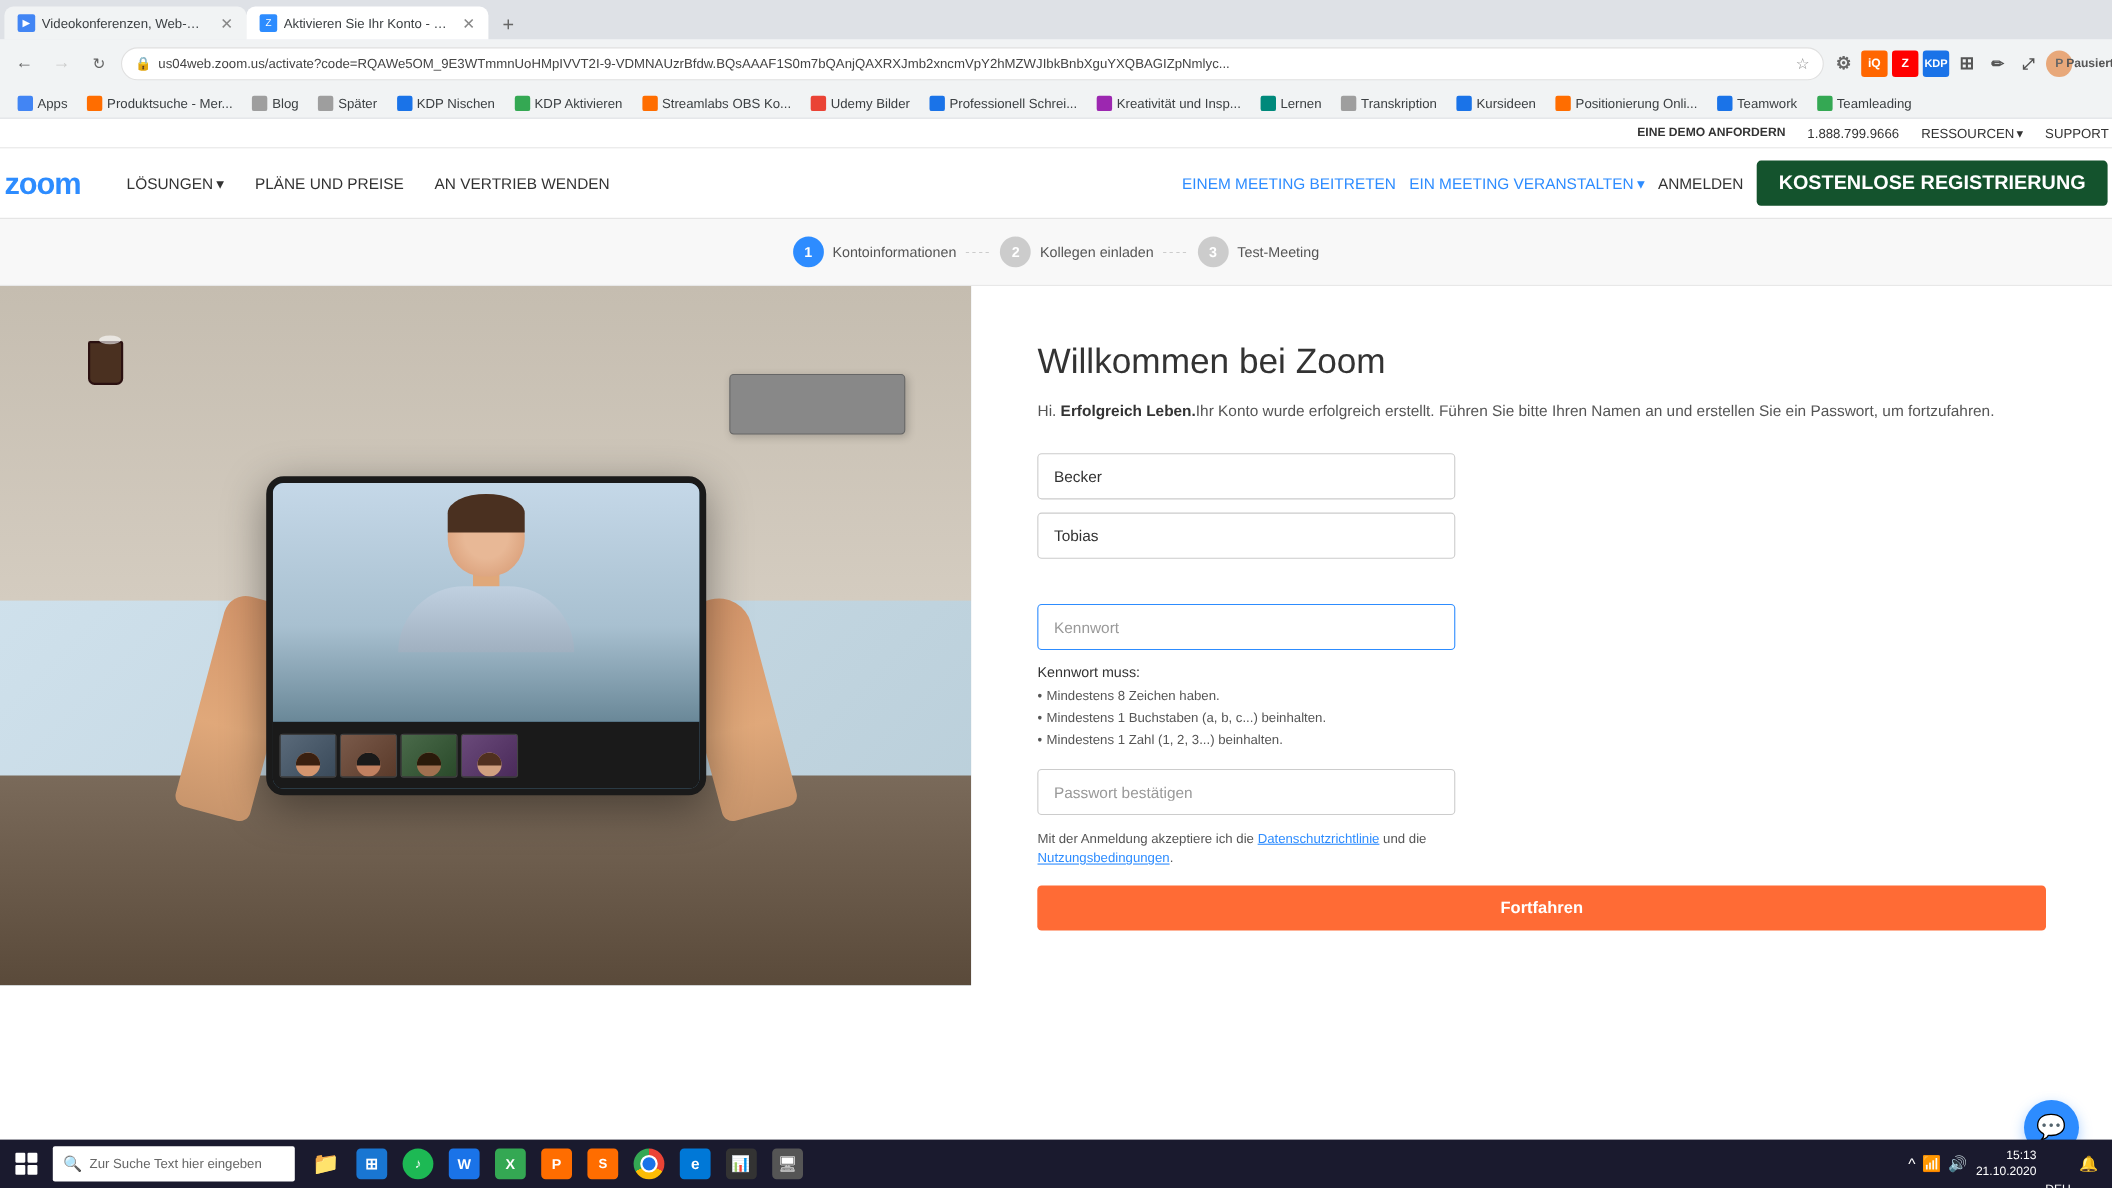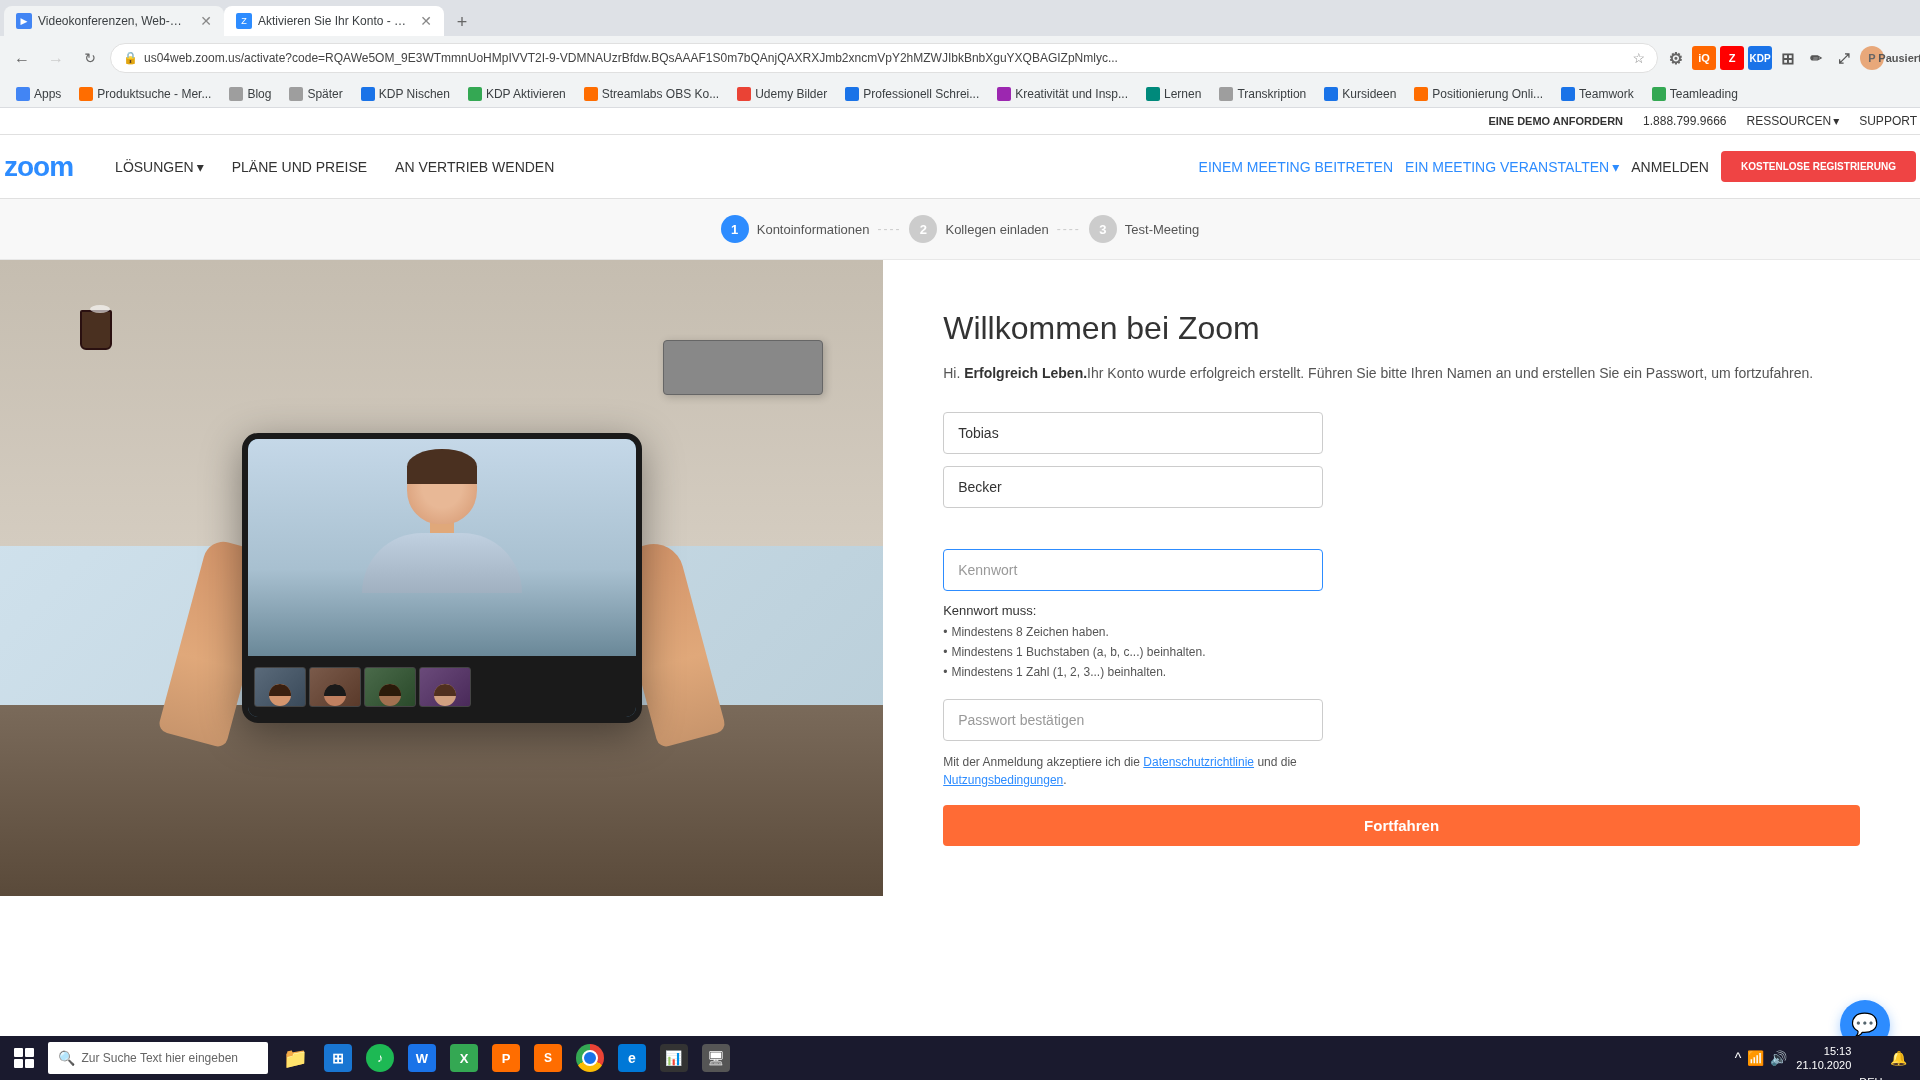--- a/index.html
+++ b/index.html
@@ -46,21 +46,21 @@
     
     .zoom-nav { background: #fff; border-bottom: 1px solid #e0e0e0; padding: 0 4px; display: flex; align-items: center; height: 64px; }
     .zoom-logo { font-size: 28px; font-weight: 700; color: #2D8CFF; margin-right: 30px; letter-spacing: -1px; }
     .zoom-logo span { color: #2D8CFF; }
     .nav-links { display: flex; align-items: center; gap: 4px; }
     .nav-link { padding: 8px 12px; color: #333; font-size: 14px; text-decoration: none; display: flex; align-items: center; gap: 3px; }
     .nav-right { margin-left: auto; display: flex; align-items: center; gap: 12px; }
     .nav-join { color: #2D8CFF; font-size: 14px; font-weight: 500; text-decoration: none; }
     .nav-host { color: #2D8CFF; font-size: 14px; font-weight: 500; display: flex; align-items: center; gap: 3px; }
     .nav-signin { color: #333; font-size: 14px; font-weight: 500; text-decoration: none; }
-    .nav-register { background: #ef4444; color: #fff; padding: 10px 20px; border-radius: 4px; font-size: 10px; font-weight: 600; text-decoration: none; }
+    .nav-register { background: #14532d; color: #fff; padding: 10px 20px; border-radius: 4px; font-size: 18px; font-weight: 600; text-decoration: none; }
 
     
     .steps-bar { background: #f8f8f8; border-bottom: 1px solid #e8e8e8; padding: 16px; display: flex; justify-content: center; align-items: center; gap: 0; }
     .step { display: flex; align-items: center; gap: 8px; }
     .step-num { width: 28px; height: 28px; border-radius: 50%; display: flex; align-items: center; justify-content: center; font-size: 13px; font-weight: 600; background: #2D8CFF; color: #fff; }
     .step-num.inactive { background: #ccc; }
     .step-label { font-size: 13px; color: #555; }
     .step-dots { color: #ccc; margin: 0 8px; letter-spacing: 2px; font-size: 12px; }
 
     
@@ -458,22 +458,22 @@
         </div>
       </div>
     </div>
 
     <div class="right-panel">
       <h1 class="welcome-title">Willkommen bei Zoom</h1>
       <p class="welcome-desc">
         <span>Hi. </span><strong>Erfolgreich Leben.</strong><span>Ihr Konto wurde erfolgreich erstellt. Führen Sie bitte Ihren Namen an und erstellen Sie ein Passwort, um fortzufahren.</span>
       </p>
 
+      <input type="text" class="form-input" value="Becker" style="">
       <input type="text" class="form-input" value="Tobias" style="">
-      <input type="text" class="form-input" value="Becker" style="">
       <input type="password" class="form-input active" placeholder="Kennwort" style="">
 
       <div class="password-rules">
         <div class="password-rules-title">Kennwort muss:</div>
         <div class="password-rule">
           <span>Mindestens 8 Zeichen haben.</span>
         </div>
         <div class="password-rule">
           <span>Mindestens 1 Buchstaben (a, b, c...) beinhalten.</span>
         </div>

